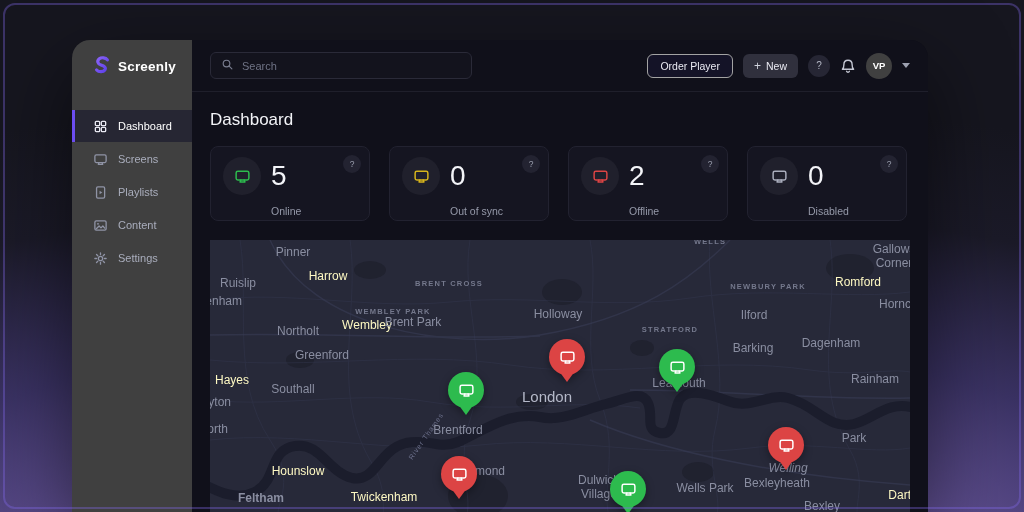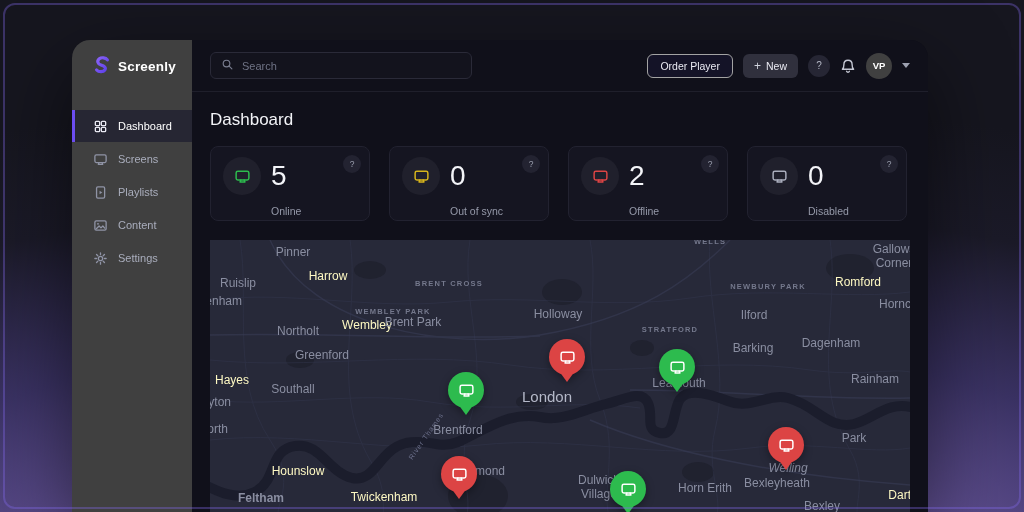--- a/index.html
+++ b/index.html
@@ -294,21 +294,21 @@
           <span class="ml t" style="left: 0px; top: 162px;">Drayton</span>
           <span class="ml t" style="left: -6px; top: 189px;">Isleworth</span>
           <span class="ml t" style="left: 248px; top: 190px;">Brentford</span>
           <span class="ml s" style="left: 500px; top: 1px;">Wells</span>
           <span class="ml m" style="left: 88px; top: 231px;">Hounslow</span>
           <span class="ml t" style="left: 268px; top: 231px;">Richmond</span>
           <span class="ml m" style="left: 174px; top: 257px;">Twickenham</span>
           <span class="ml t" style="left: 51px; top: 258px; font-weight: bold;">Feltham</span>
           <span class="ml t two" style="left: 389px; top: 248px;">Dulwich
 Village</span>
-          <span class="ml t" style="left: 495px; top: 248px;">Horn Erith</span>
+          <span class="ml t" style="left: 495px; top: 248px;">Wells Park</span>
           <span class="ml t" style="left: 578px; top: 228px; font-style: italic;">Welling</span>
           <span class="ml t" style="left: 567px; top: 243px;">Bexleyheath</span>
           <span class="ml t" style="left: 644px; top: 198px;">Park</span>
           <span class="ml t" style="left: 612px; top: 266px;">Bexley</span>
           <span class="ml m" style="left: 700px; top: 255px;">Dartford</span>
           <div class="mk" style="left: 238px; top: 132px; color: rgb(45, 187, 78);">
             <div class="c">
               <svg width="17" height="17" viewBox="0 0 16 16" fill="none">
                 <rect x="2" y="3.1" width="12" height="8.2" rx="1.6" stroke="#ffffff" stroke-width="1.4" stroke-linecap="round" stroke-linejoin="round"></rect>
                 <path d="M6.4 11.3 L5.7 13.2 H10.3 L9.6 11.3" stroke="#ffffff" stroke-width="1.4" stroke-linecap="round" stroke-linejoin="round"></path>

